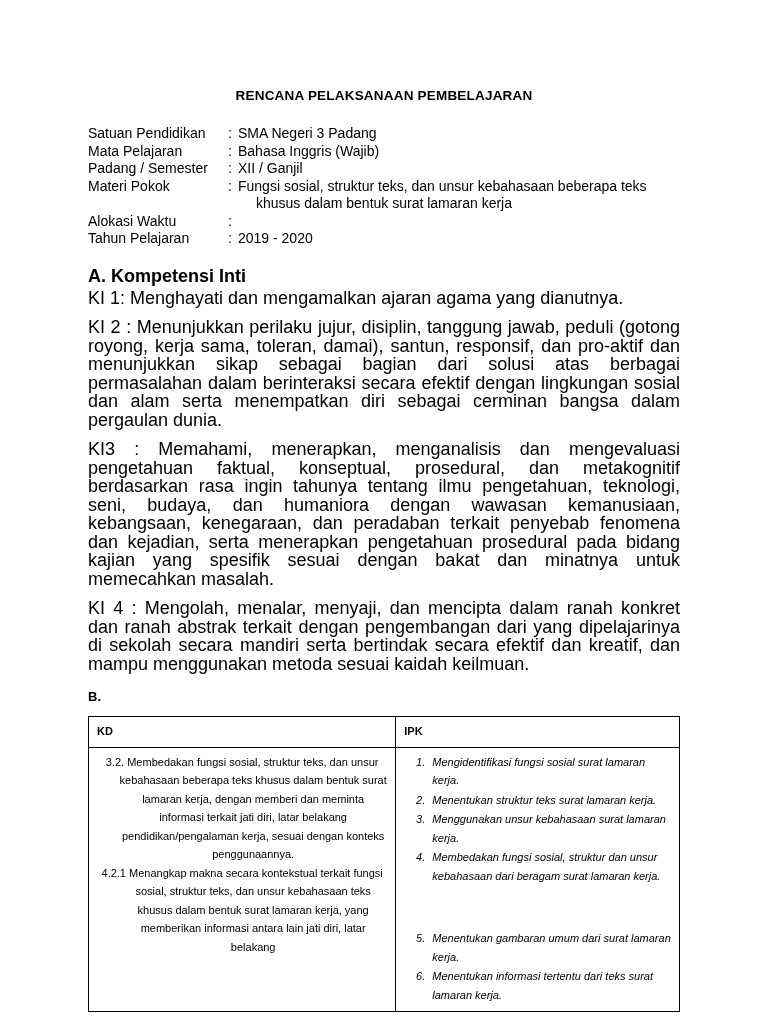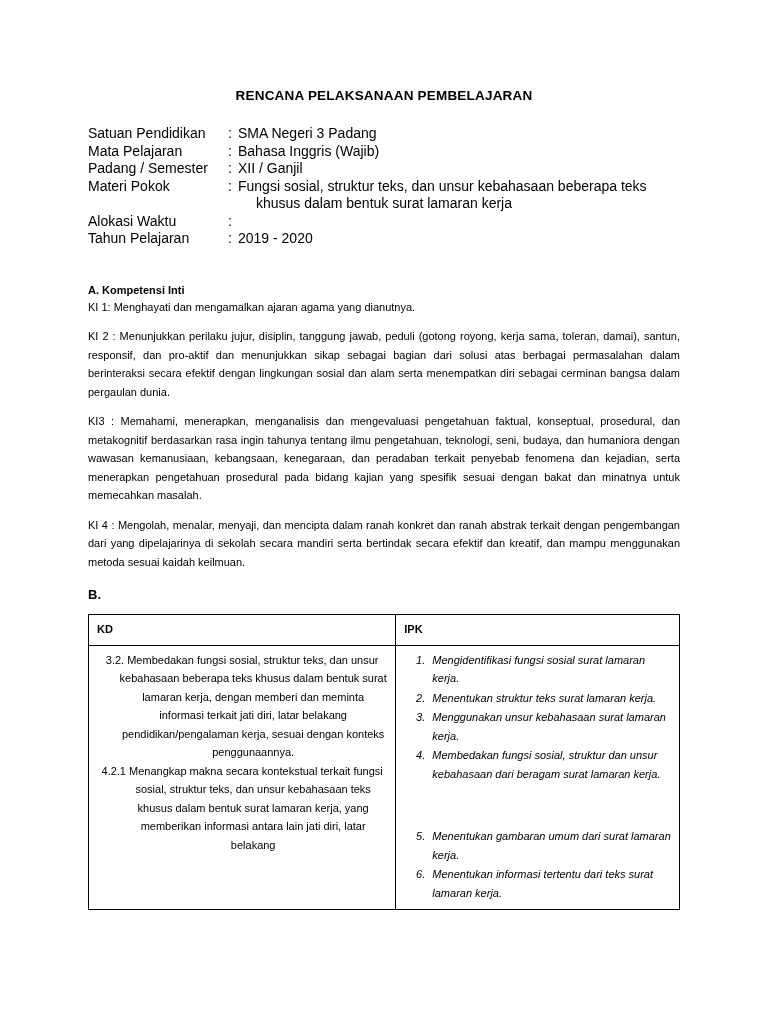--- a/index.html
+++ b/index.html
@@ -46,26 +46,26 @@
   }
   .meta-value {
     flex: 1 1 auto;
   }
   .meta-value .cont {
     display: block;
     padding-left: 18px;
   }
   .section-head {
     font-weight: bold;
-    font-size: 11px;
-    margin-top: 36px;
+    font-size: 18px;
+    margin-top: 18px;
     margin-bottom: 2px;
   }
   .para {
-    font-size: 11px;
+    font-size: 18px;
     line-height: 18.5px;
     text-align: justify;
     margin-top: 11px;
   }
   .para.first {
     margin-top: 0;
   }
   .section-b {
     font-weight: bold;
     font-size: 13px;

